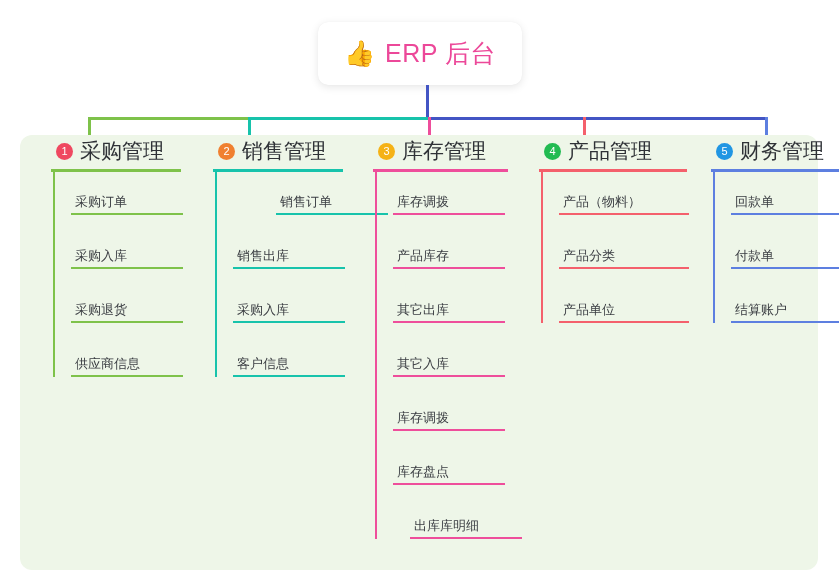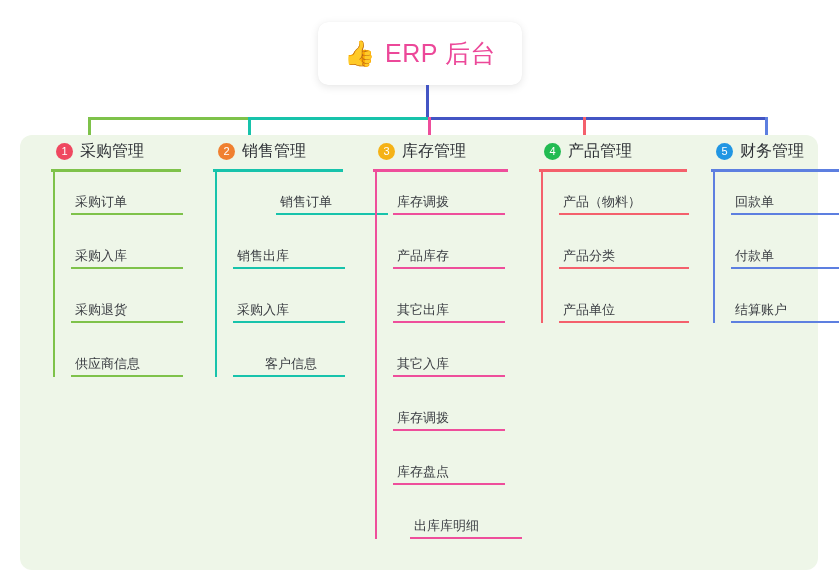--- a/index.html
+++ b/index.html
@@ -96,21 +96,21 @@
     height: 17px;
     border-radius: 50%;
     color: #ffffff;
     font-size: 11px;
     line-height: 17px;
     text-align: center;
     flex: none;
     font-weight: normal;
   }
   .col-title {
-    font-size: 16px;
+    font-size: 21px;
     color: #2f3237;
     white-space: nowrap;
   }
   .head-rule {
     position: absolute;
     left: 11px;
     height: 3px;
   }
 
   
@@ -197,21 +197,21 @@
           <div class="item-rule" style="width: 112px; background: rgb(23, 195, 171);"></div>
         </div>
         <div class="item" style="left: 31px; top: 104px; width: 112px; height: 30px;">
           <span class="item-label">销售出库</span>
           <div class="item-rule" style="width: 112px; background: rgb(23, 195, 171);"></div>
         </div>
         <div class="item" style="left: 31px; top: 158px; width: 112px; height: 30px;">
           <span class="item-label">采购入库</span>
           <div class="item-rule" style="width: 112px; background: rgb(23, 195, 171);"></div>
         </div>
-        <div class="item" style="left: 31px; top: 212px; width: 112px; height: 30px; justify-content: center;">
+        <div class="item" style="left: 31px; top: 212px; width: 112px; height: 30px;">
           <span class="item-label">客户信息</span>
           <div class="item-rule" style="width: 112px; background: rgb(23, 195, 171);"></div>
         </div>
       </div>
       <div class="column" style="left: 342px;">
         <div class="col-head">
           <span class="badge" style="background: rgb(245, 178, 22);">3</span>
           <span class="col-title">库存管理</span>
         </div>
         <div class="head-rule" style="top: 34px; width: 135px; background: rgb(238, 78, 155);"></div>

